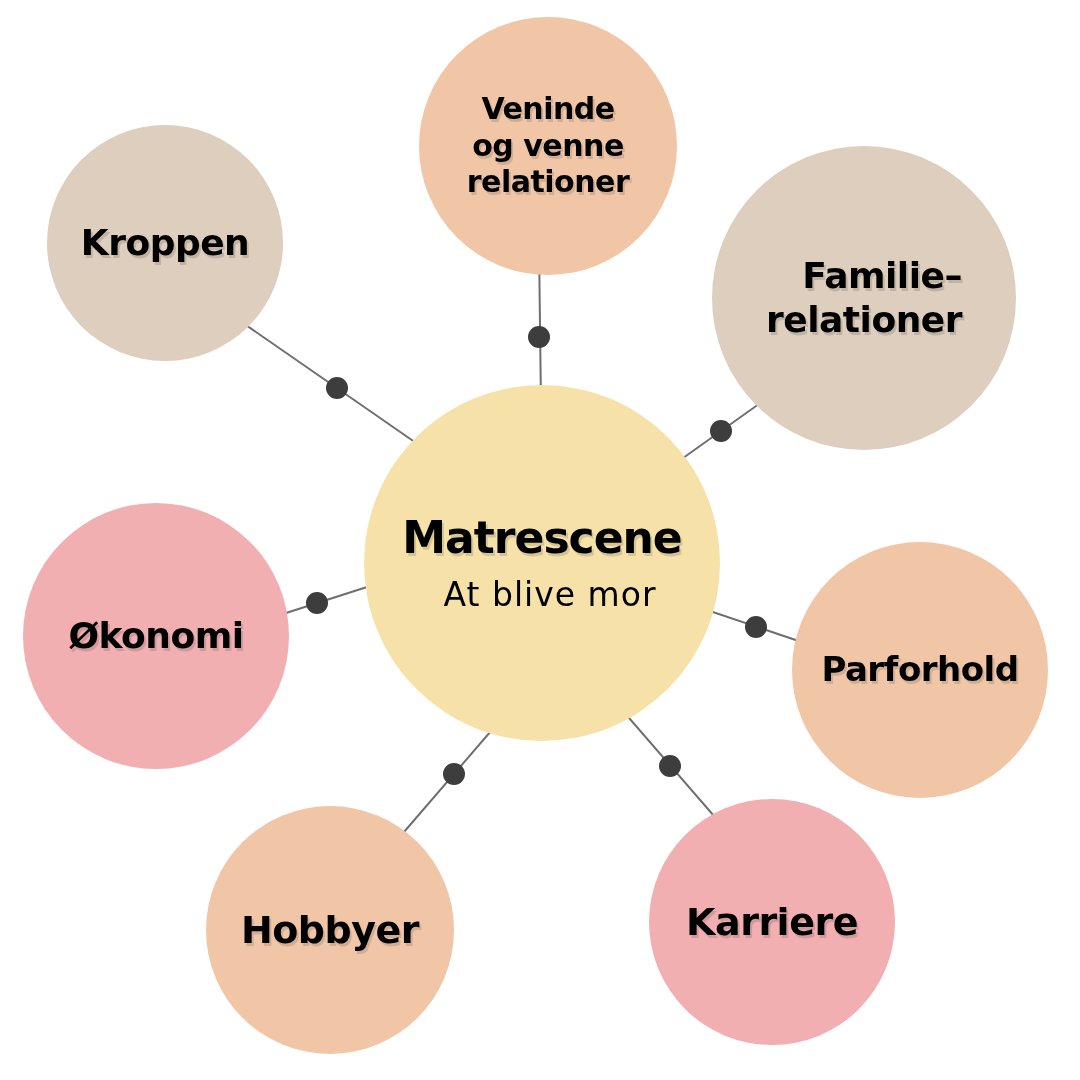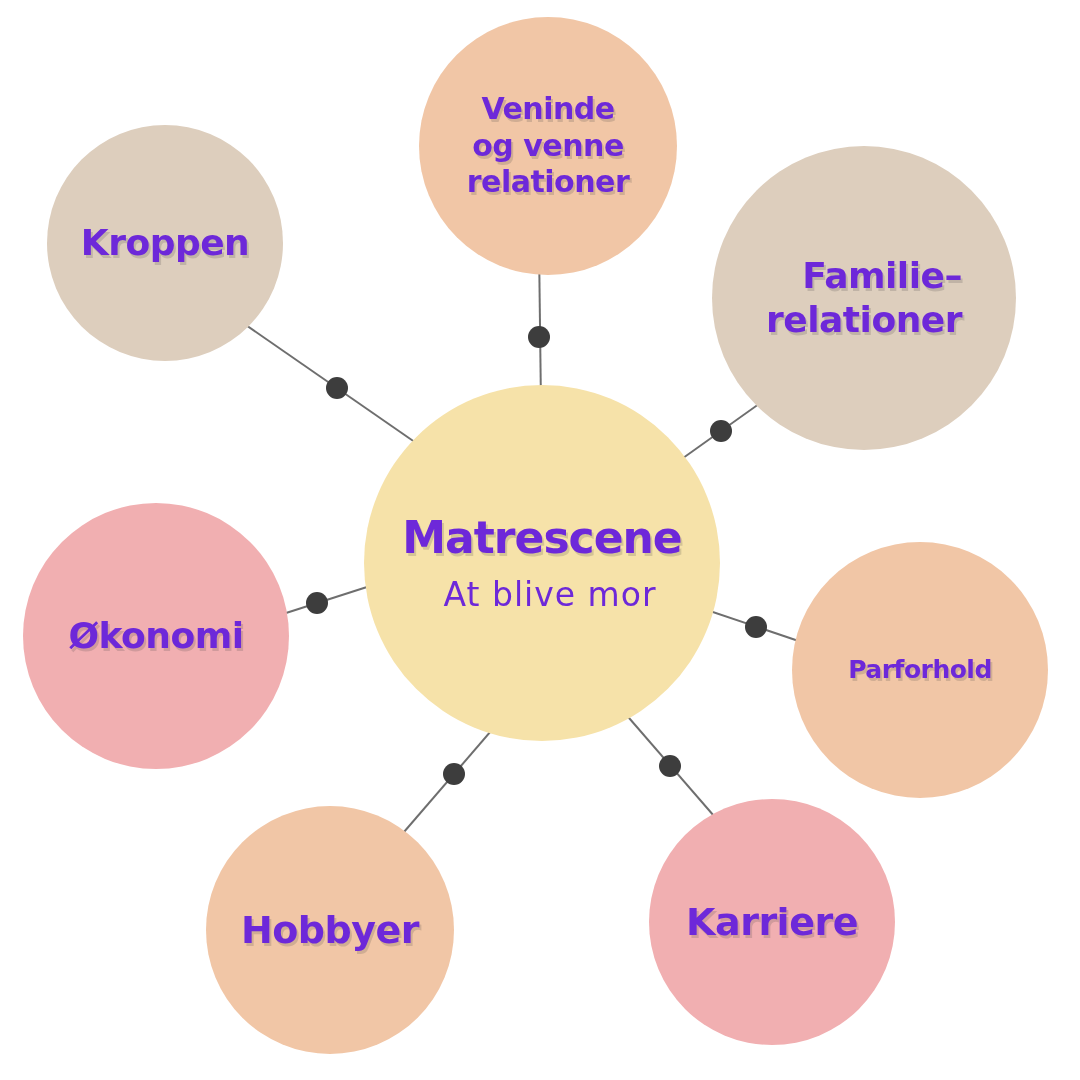--- a/index.html
+++ b/index.html
@@ -27,29 +27,29 @@
     position: absolute;
     border-radius: 50%;
     z-index: 2;
     display: flex;
     flex-direction: column;
     align-items: center;
     justify-content: center;
     text-align: center;
   }
   .label {
-    color: #6d28d9;
+    color: #000000;
     font-weight: bold;
     white-space: pre-line;
     line-height: 1.22;
     letter-spacing: -0.5px;
     text-shadow: 2px 3px 0 rgba(62, 62, 62, 0.18);
   }
   .fs30 { font-size: 30px; }
-  .fs34 { font-size: 25px; }
+  .fs34 { font-size: 34px; }
   .fs36 { font-size: 36px; }
   .fs38 { font-size: 38px; }
   .title { font-size: 44px; letter-spacing: -1px; }
   .subtitle {
     font-family: cursive, "DejaVu Sans", sans-serif;
     font-size: 33px;
     font-weight: normal;
     letter-spacing: 1px;
     margin-top: 10px;
     text-shadow: none;

